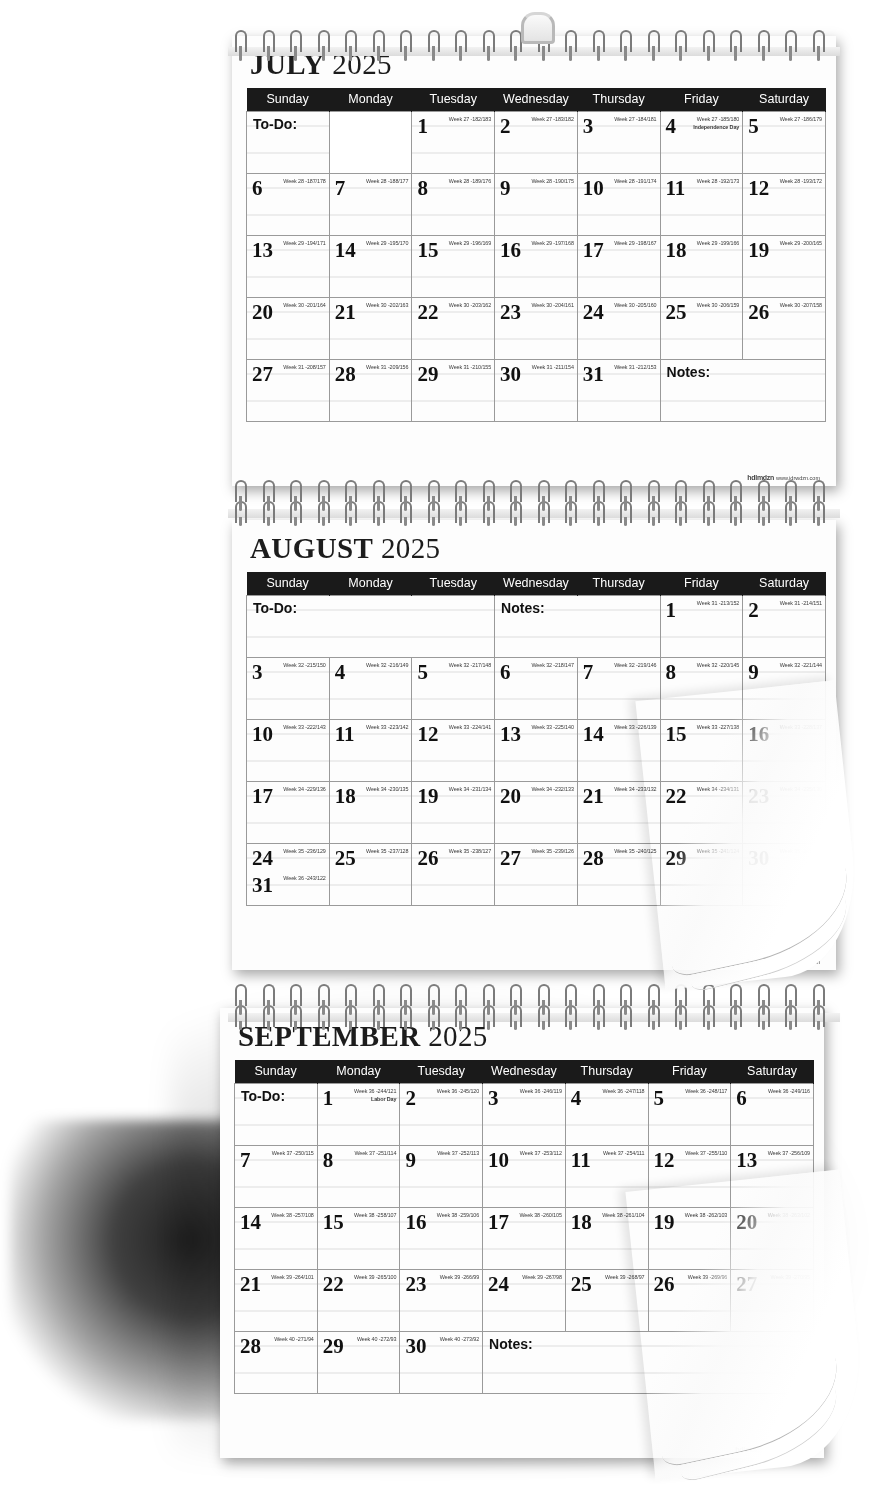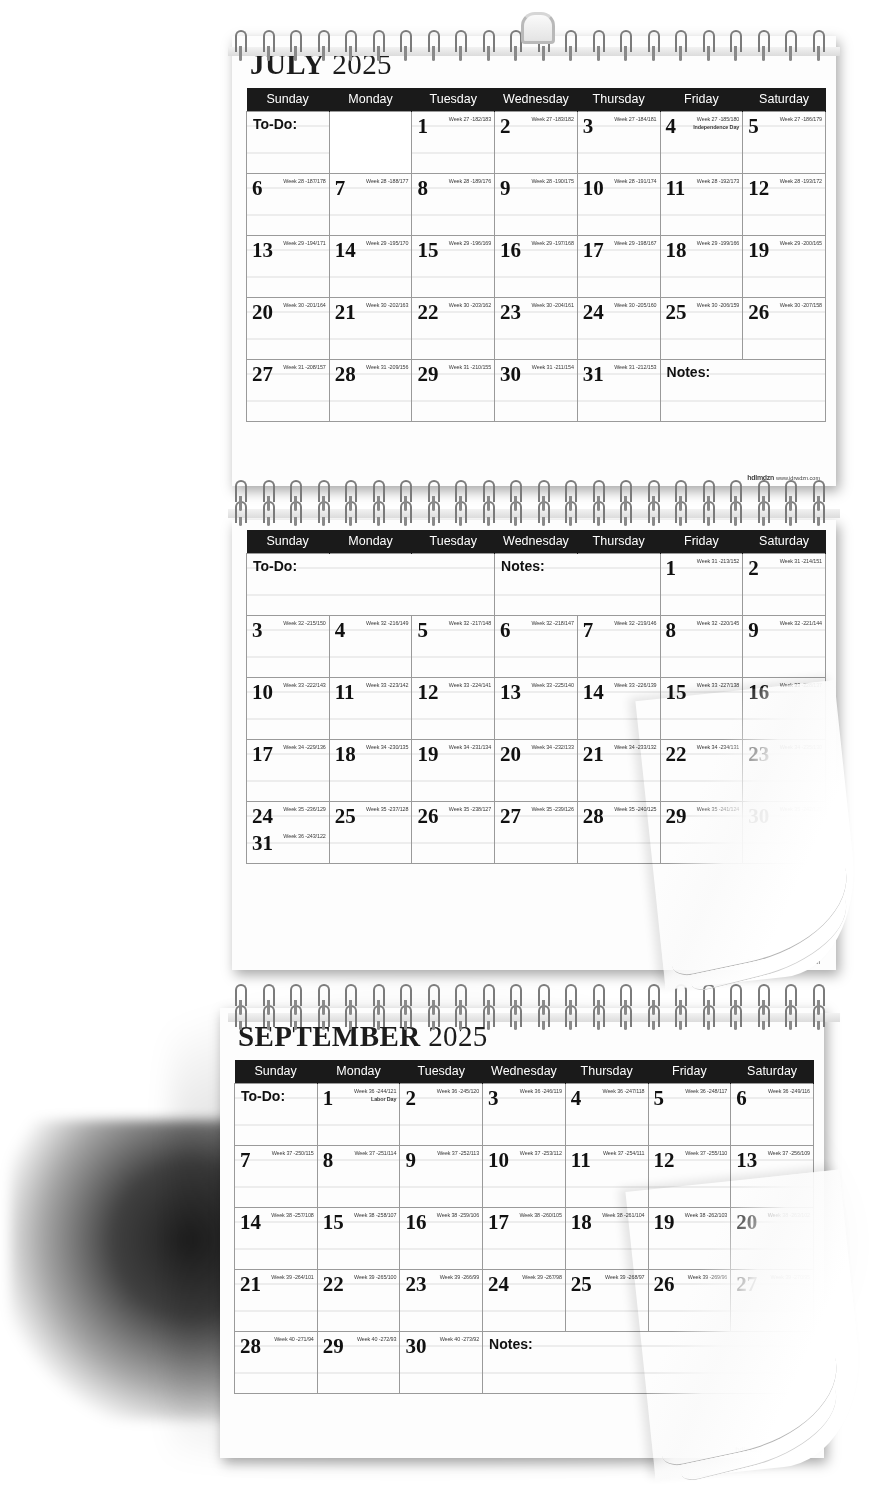--- a/index.html
+++ b/index.html
@@ -413,20 +413,24 @@
         </tbody>
     </table>
     <div class="footer-logo">
       <span class="mark">hdlmdzn</span><span>www.idrwdzn.com</span>
     </div>
   </div>
 </div>
 
 <div class="panel p2">
   <div class="panel-inner">
+    <div class="month-title">
+      <span class="mo">AUGUST</span>
+      <span class="yr">2025</span>
+    </div>
     <table class="cal">
       <thead>
         <tr>
           <th>Sunday</th>
           <th>Monday</th>
           <th>Tuesday</th>
           <th>Wednesday</th>
           <th>Thursday</th>
           <th>Friday</th>
           <th>Saturday</th>

